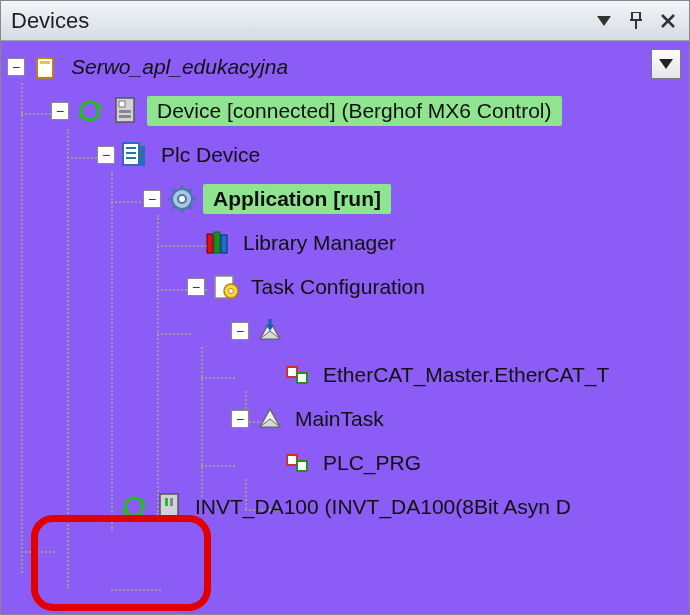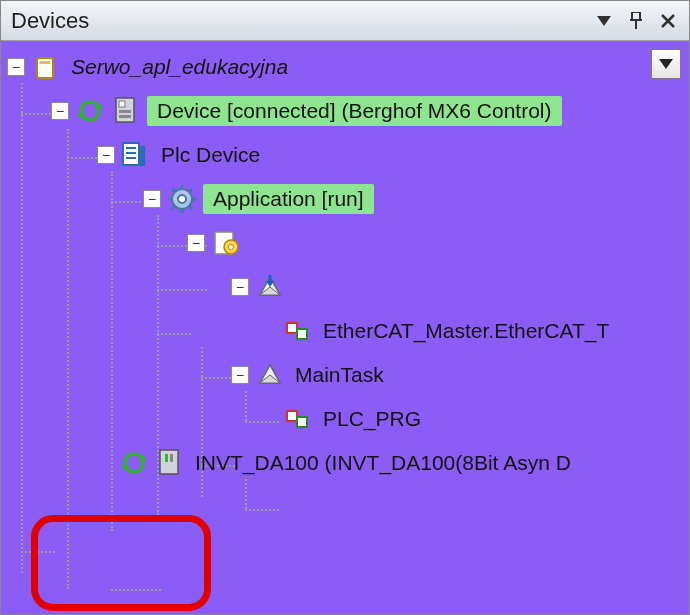--- a/index.html
+++ b/index.html
@@ -78,21 +78,21 @@
     margin-right: 6px;
     flex: 0 0 auto;
   }
   .ico svg { display:block; }
 
   .label {
     color: #111;
     padding: 2px 6px 2px 4px;
   }
   .label.italic { font-style: italic; }
-  .label.bold { font-weight: normal; }
+  .label.bold { font-weight: bold; }
   .hl-green {
     background: #8fe48f;
     padding: 3px 10px;
     border-radius: 2px;
   }
 
   
   .guides {
     position: absolute;
     left: 0; top: 40px; right: 0; bottom: 0;
@@ -238,32 +238,44 @@
             <line x1="5" y1="5" x2="8" y2="8"></line>
             <line x1="22" y1="22" x2="25" y2="25"></line>
             <line x1="25" y1="5" x2="22" y2="8"></line>
             <line x1="8" y1="22" x2="5" y2="25"></line>
           </g>
         </svg>
       </span>
       <span class="label bold hl-green">Application [run]</span>
     </div>
 
+    <div class="row">
+      <span class="indent" style="width:198px"></span>
+      <span class="ico">
+        <svg width="28" height="28" viewBox="0 0 28 28">
+          <rect x="3" y="5" width="6" height="19" fill="#d11" stroke="#600"></rect>
+          <rect x="10" y="3" width="6" height="21" fill="#1a8f1a" stroke="#063"></rect>
+          <rect x="17" y="6" width="6" height="18" fill="#196ecf" stroke="#036"></rect>
+        </svg>
+      </span>
+      <span class="label">Library Manager</span>
+    </div>
 
 
     <div class="row">
       <span class="indent" style="width:182px"></span>
       <span class="expander minus"></span>
       <span class="ico">
         <svg width="28" height="28" viewBox="0 0 28 28">
           <rect x="3" y="3" width="18" height="22" fill="#fff" stroke="#888" stroke-width="1.5"></rect>
           <circle cx="19" cy="18" r="7" fill="#ffd54a" stroke="#b38600" stroke-width="1.5"></circle>
           <circle cx="19" cy="18" r="2.5" fill="#fff" stroke="#b38600"></circle>
         </svg>
       </span>
+      <span class="label">Task Configuration</span>
     </div>
 
     <div class="row">
       <span class="indent" style="width:226px"></span>
       <span class="expander minus"></span>
       <span class="ico">
         <svg width="28" height="28" viewBox="0 0 28 28">
           <polygon points="4,22 14,4 24,22" fill="#eee" stroke="#666" stroke-width="1.5"></polygon>
           <polygon points="4,22 14,14 24,22" fill="#d8d8d8" stroke="#666" stroke-width="1"></polygon>
           <line x1="14" y1="2" x2="14" y2="10" stroke="#1560bd" stroke-width="3"></line>

